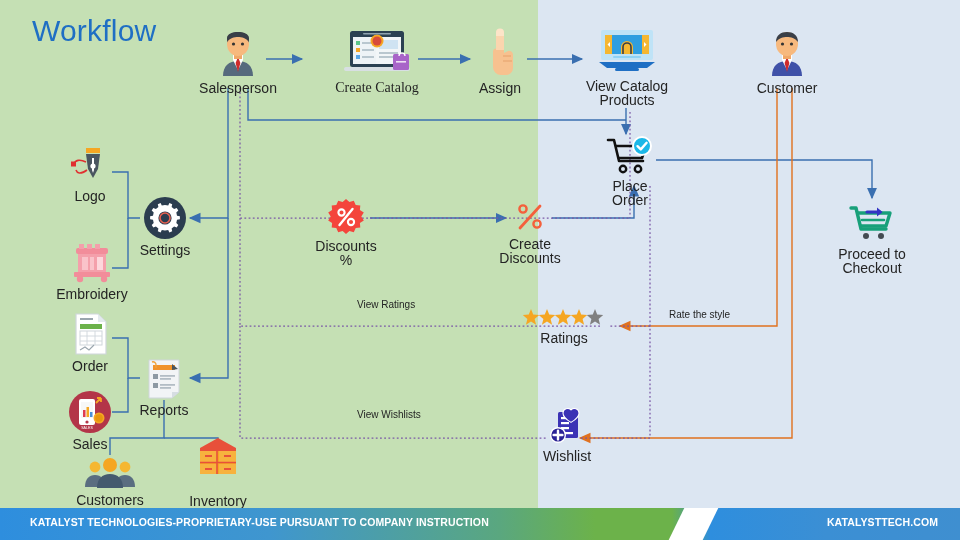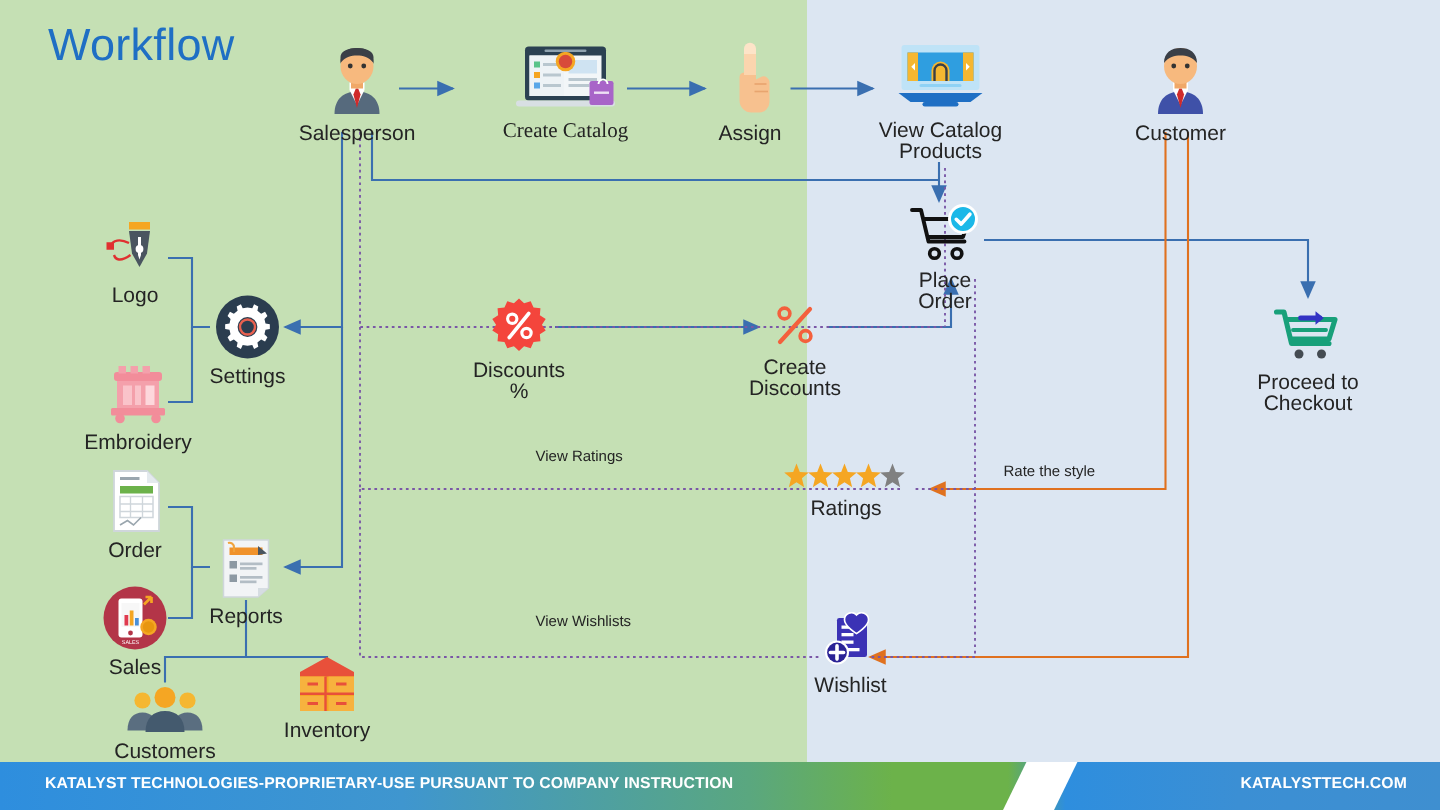--- a/index.html
+++ b/index.html
@@ -346,21 +346,21 @@
         <circle cx="43" cy="11" r="5.4" fill="#f5b731"></circle>
         <path d="M3,31 C3,23 7,19 13,19 C19,19 23,23 23,31 Z" fill="#5a6e80"></path>
         <path d="M33,31 C33,23 37,19 43,19 C49,19 53,23 53,31 Z" fill="#5a6e80"></path>
         <circle cx="28" cy="9" r="7" fill="#f5a623"></circle>
         <path d="M15,32 C15,23 20,18 28,18 C36,18 41,23 41,32 Z" fill="#445a6e"></path>
       </svg>
     </span>
     <span class="cap">Customers</span>
   </div>
 
-  <div class="node" style="left:186px;top:436px;width:64px;">
+  <div class="node" style="left:186px;top:436px;width:64px;gap:15px;">
     <span class="glyph">
       <svg width="48" height="40" viewBox="0 0 48 40">
         <path d="M6,12 L24,2 L42,12 L42,17 L6,17 Z" fill="#e8503a"></path>
         <rect x="6" y="15" width="36" height="23" fill="#f5a623"></rect>
         <rect x="6" y="15" width="17" height="11" fill="#f7b23e"></rect>
         <rect x="25" y="15" width="17" height="11" fill="#f7b23e"></rect>
         <rect x="6" y="28" width="17" height="10" fill="#f7b23e"></rect>
         <rect x="25" y="28" width="17" height="10" fill="#f7b23e"></rect>
         <path d="M23,15 L23,38 M6,26.5 L42,26.5" stroke="#e8503a" stroke-width="1.6"></path>
         <rect x="11" y="19" width="7" height="2" fill="#e8503a"></rect>

